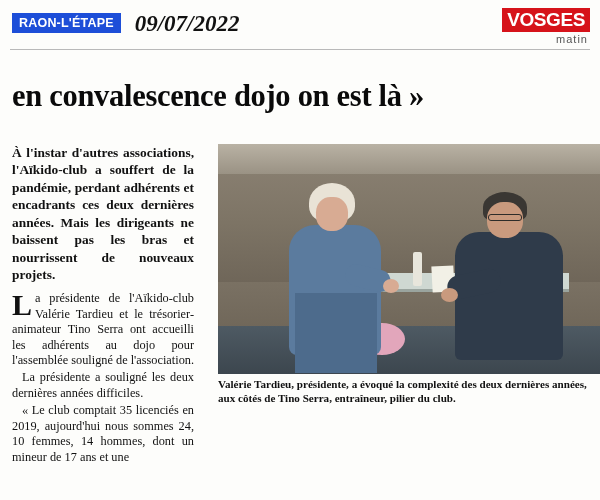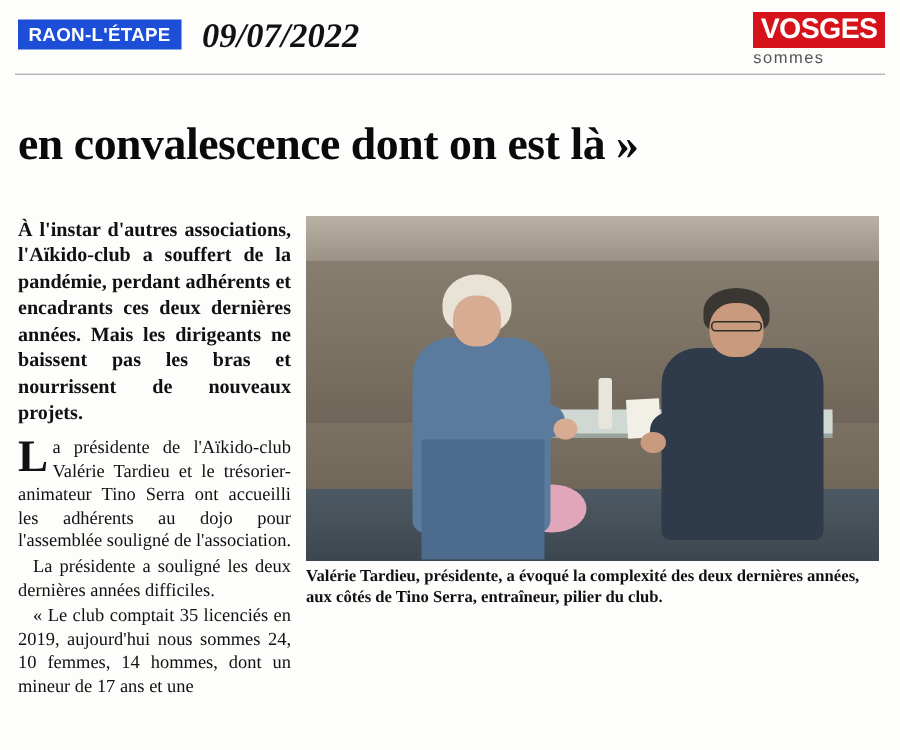--- a/index.html
+++ b/index.html
@@ -43,21 +43,21 @@
     font-size: 23px;
     color: #111;
     vertical-align: middle;
     position: relative;
     top: 1px;
   }
   .masthead {
     position: absolute;
     right: 10px;
     top: 8px;
-    text-align: left;
+    text-align: right;
     line-height: 1;
   }
   .masthead .vosges {
     background: #d6131a;
     color: #fff;
     font-family: "Liberation Sans", sans-serif;
     font-weight: bold;
     font-size: 19px;
     letter-spacing: -0.4px;
     padding: 2px 5px 3px 5px;
@@ -88,21 +88,21 @@
     color: #0a0a0a;
     letter-spacing: -0.3px;
   }
   .headline .l2 { display: block; }
 
   
   .content {
     position: relative;
     padding: 4px 10px 0 12px;
   }
-  .row1 { display: flex; gap: 10px; }
+  .row1 { display: flex; gap: 24px; }
 
   .chapeau {
     width: 182px;
     font-family: "Liberation Serif", serif;
     font-weight: bold;
     font-size: 13.4px;
     line-height: 1.30;
     color: #111;
     text-align: justify;
     hyphens: auto;
@@ -194,27 +194,27 @@
 </head>
 <body>
 
 <div id="page">
 
   <div class="topbar">
     <span class="loc-tag">RAON-L'ÉTAPE</span>
     <span class="date">09/07/2022</span>
     <div class="masthead">
       <span class="vosges">VOSGES</span>
-      <span class="matin">sommes</span>
+      <span class="matin">matin</span>
     </div>
   </div>
   <div class="rule"></div>
 
   <h1 class="headline">
-    <span class="l2">en convalescence dont on est là »</span>
+    <span class="l2">en convalescence dojo on est là »</span>
   </h1>
 
   <div class="content">
     <div class="row1">
       <div>
         <div class="chapeau">À l'instar d'autres associations, l'Aïkido-club a souffert de la pandémie, perdant adhérents et encadrants ces deux dernières années. Mais les dirigeants ne baissent pas les bras et nourrissent de nouveaux projets.</div>
         <div class="col-left-body">
           <p class="first">
             <span class="dropcap">L</span><span>a présidente de l'Aïkido-club Valérie Tardieu et le trésorier-animateur Tino Serra ont accueilli les adhérents au dojo pour l'assemblée souligné de l'association.</span>
           </p>

